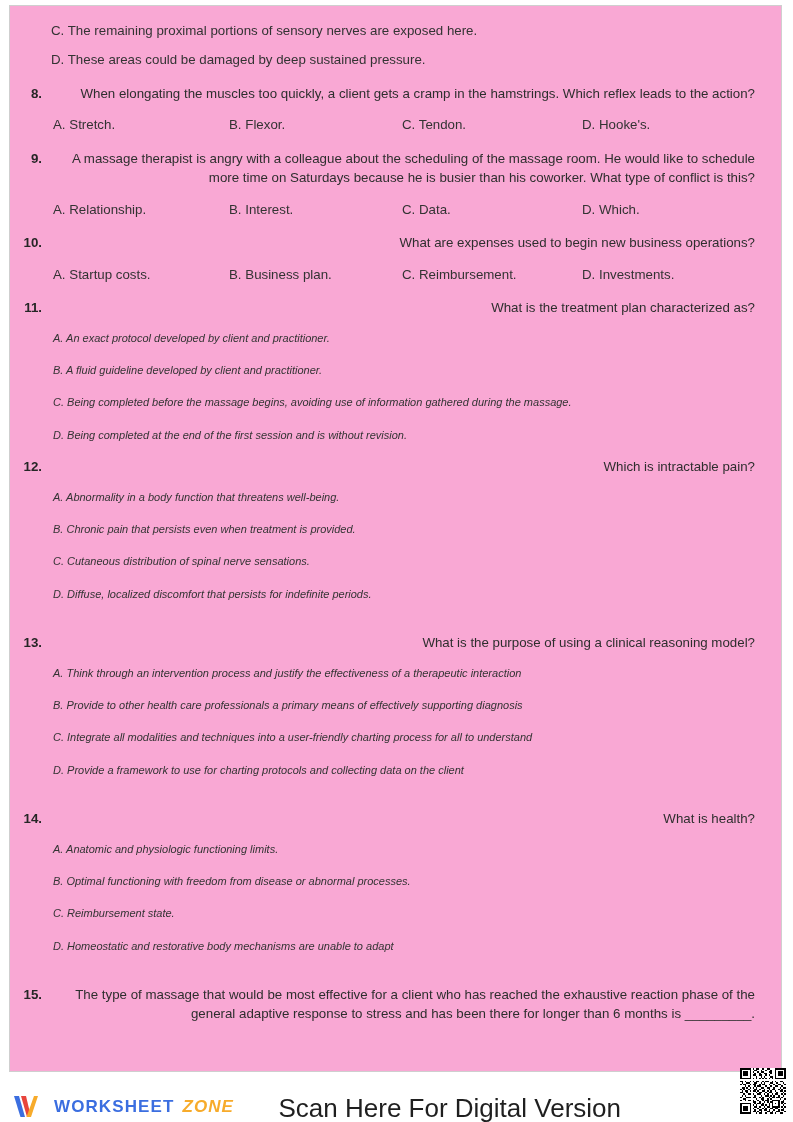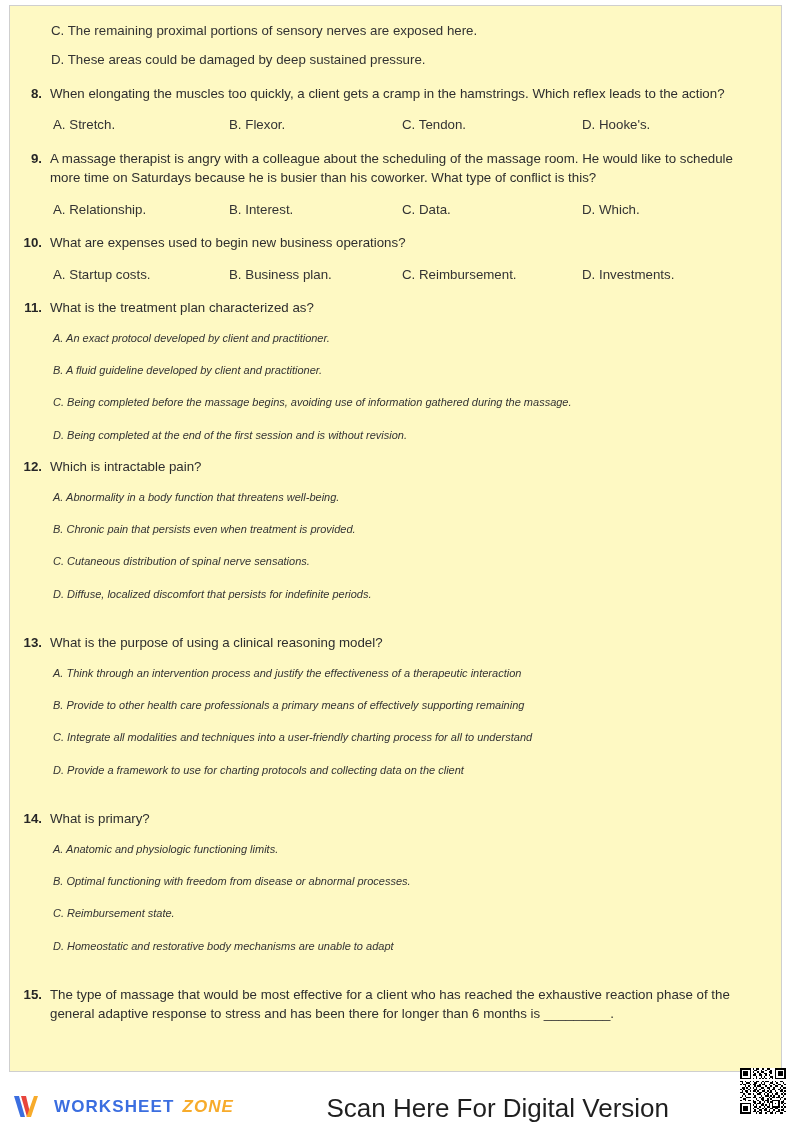--- a/index.html
+++ b/index.html
@@ -18,21 +18,21 @@
 
   
   #worksheet-page {
     position: absolute;
     left: 9px;
     top: 5px;
     width: 773px;
     height: 1067px;
     border: 1px solid #cfcfcf;
     box-sizing: border-box;
-    background: #fef9c3;
+    background: #f9a8d4;
     overflow: hidden;
   }
 
   #question-list {
     position: absolute;
     left: 0;
     top: 0;
     width: 100%;
     padding-top: 16px;
     box-sizing: border-box;
@@ -69,20 +69,21 @@
   .q-body {
     flex: 1;
     padding-left: 8px;
     padding-right: 26px;
   }
   .q-text {
     font-size: 13.3px;
     line-height: 1.46;
     color: #2e2e2e;
     margin: 0;
+    text-align: right;
   }
 
   
   .opts-row {
     display: flex;
     margin-top: 13px;
     padding-left: 3px;
   }
   .opts-row .opt {
     font-size: 13.3px;
@@ -114,21 +115,20 @@
   .q-13 .opts-stack .opt,
   .q-14 .opts-stack .opt { margin-bottom: 17px; }
 
   
   #page-footer {
     position: absolute;
     left: 0;
     top: 1073px;
     width: 678px;
     height: 49px;
-    padding-left: 48px;
   }
   #brand-logo {
     position: absolute;
     left: 12px;
     top: 21px;
     display: flex;
     align-items: center;
     gap: 8px;
   }
   #logo-mark { display: block; }
@@ -232,31 +232,31 @@
         </div>
       </div>
     </div>
 
     <div class="question q-13">
       <div class="q-num">13.</div>
       <div class="q-body">
         <p class="q-text">What is the purpose of using a clinical reasoning model?</p>
         <div class="opts-stack">
           <div class="opt">A. Think through an intervention process and justify the effectiveness of a therapeutic interaction</div>
-          <div class="opt">B. Provide to other health care professionals a primary means of effectively supporting remaining</div>
+          <div class="opt">B. Provide to other health care professionals a primary means of effectively supporting diagnosis</div>
           <div class="opt">C. Integrate all modalities and techniques into a user-friendly charting process for all to understand</div>
           <div class="opt">D. Provide a framework to use for charting protocols and collecting data on the client</div>
         </div>
       </div>
     </div>
 
     <div class="question q-14">
       <div class="q-num">14.</div>
       <div class="q-body">
-        <p class="q-text">What is primary?</p>
+        <p class="q-text">What is health?</p>
         <div class="opts-stack">
           <div class="opt">A. Anatomic and physiologic functioning limits.</div>
           <div class="opt">B. Optimal functioning with freedom from disease or abnormal processes.</div>
           <div class="opt">C. Reimbursement state.</div>
           <div class="opt">D. Homeostatic and restorative body mechanisms are unable to adapt</div>
         </div>
       </div>
     </div>
 
     <div class="question q-15">

